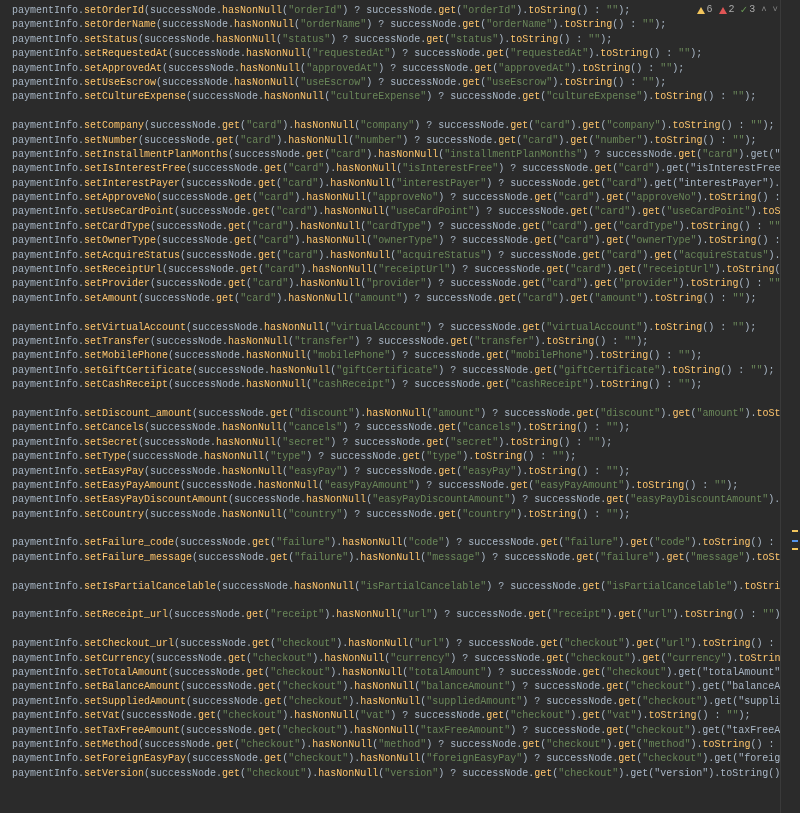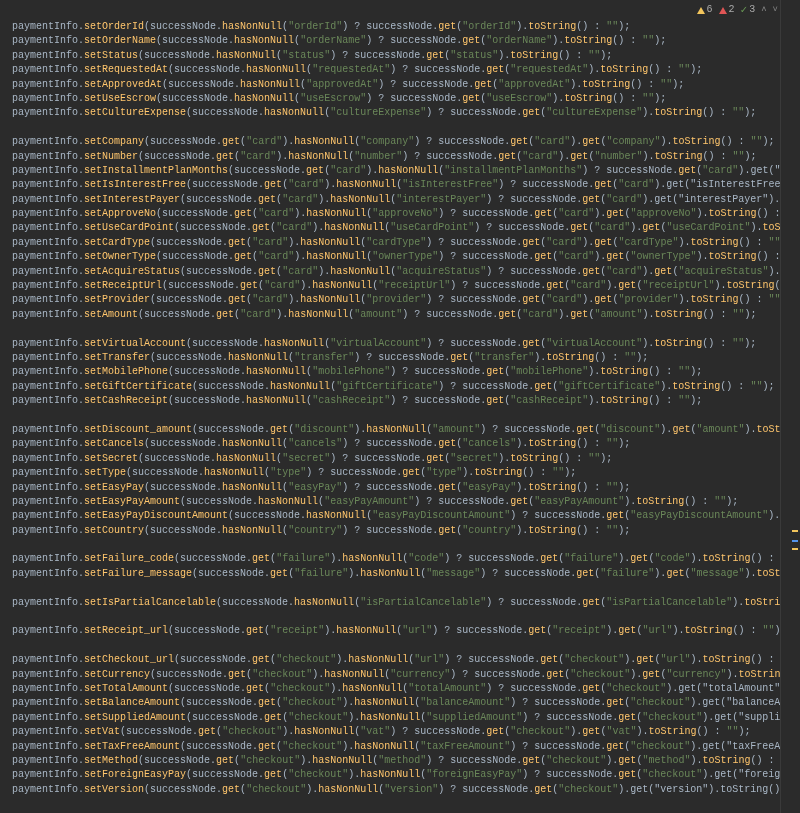--- a/index.html
+++ b/index.html
@@ -16,21 +16,20 @@
   }
   .editor-wrap {
     display: flex;
     height: 100%;
   }
   .code-area {
     flex: 1;
     padding: 4px 0 4px 12px;
     overflow: hidden;
     white-space: pre;
-    margin-top: 16px;
   }
   .code-line {
     height: 14.4px;
     white-space: pre;
   }
   .gutter-right {
     width: 20px;
     background: #2b2b2b;
     border-left: 1px solid #3a3a3a;
     position: relative;

